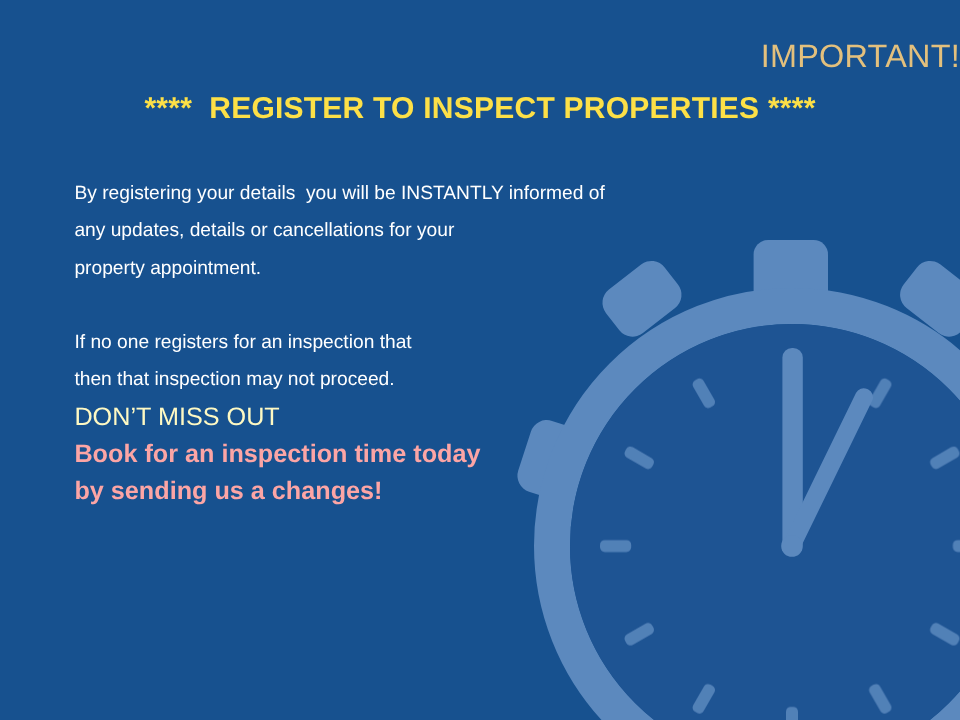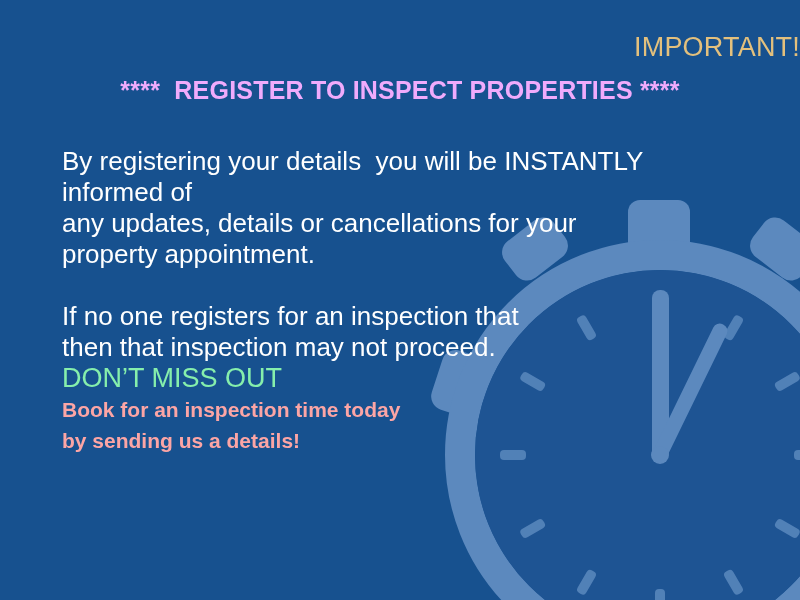--- a/index.html
+++ b/index.html
@@ -49,46 +49,46 @@
     font-size: 27px;
     font-weight: normal;
     color: #e3c07d;
     letter-spacing: 0.2px;
     line-height: 34px;
     text-align: right;
   }
   .headline-2 {
     font-size: 25px;
     font-weight: bold;
-    color: #f0abfc;
+    color: #fde047;
     letter-spacing: 0.2px;
     line-height: 34px;
     margin-top: 9px;
     white-space: pre;
   }
 
   .body-block {
     position: absolute;
     left: 62px;
     top: 146px;
     width: 660px;
   }
   .para {
-    font-size: 26px;
+    font-size: 16px;
     line-height: 31px;
     color: #ffffff;
     font-weight: normal;
     white-space: pre-wrap;
   }
   .para.spacer-top { margin-top: 31px; }
 
   .cta-line-white {
-    font-size: 27px;
+    font-size: 21px;
     line-height: 31px;
-    color: #86efac;
+    color: #fef9c3;
     font-weight: normal;
     white-space: pre-wrap;
   }
   .cta-line-gold {
     font-size: 21px;
     line-height: 31px;
     color: #fca5a5;
     font-weight: bold;
     white-space: pre-wrap;
   }
@@ -153,17 +153,17 @@
 
       <div class="para">By registering your details  you will be INSTANTLY informed of</div>
       <div class="para">any updates, details or cancellations for your</div>
       <div class="para">property appointment.</div>
 
       <div class="para spacer-top">If no one registers for an inspection that</div>
       <div class="para">then that inspection may not proceed.</div>
 
       <div class="cta-line-white spacer-top">DON’T MISS OUT</div>
       <div class="cta-line-gold">Book for an inspection time today</div>
-      <div class="cta-line-gold">by sending us a details!</div>
+      <div class="cta-line-gold">by sending us a changes!</div>
 
     </div>
   </div>
 </div>
 
 </body></html>

